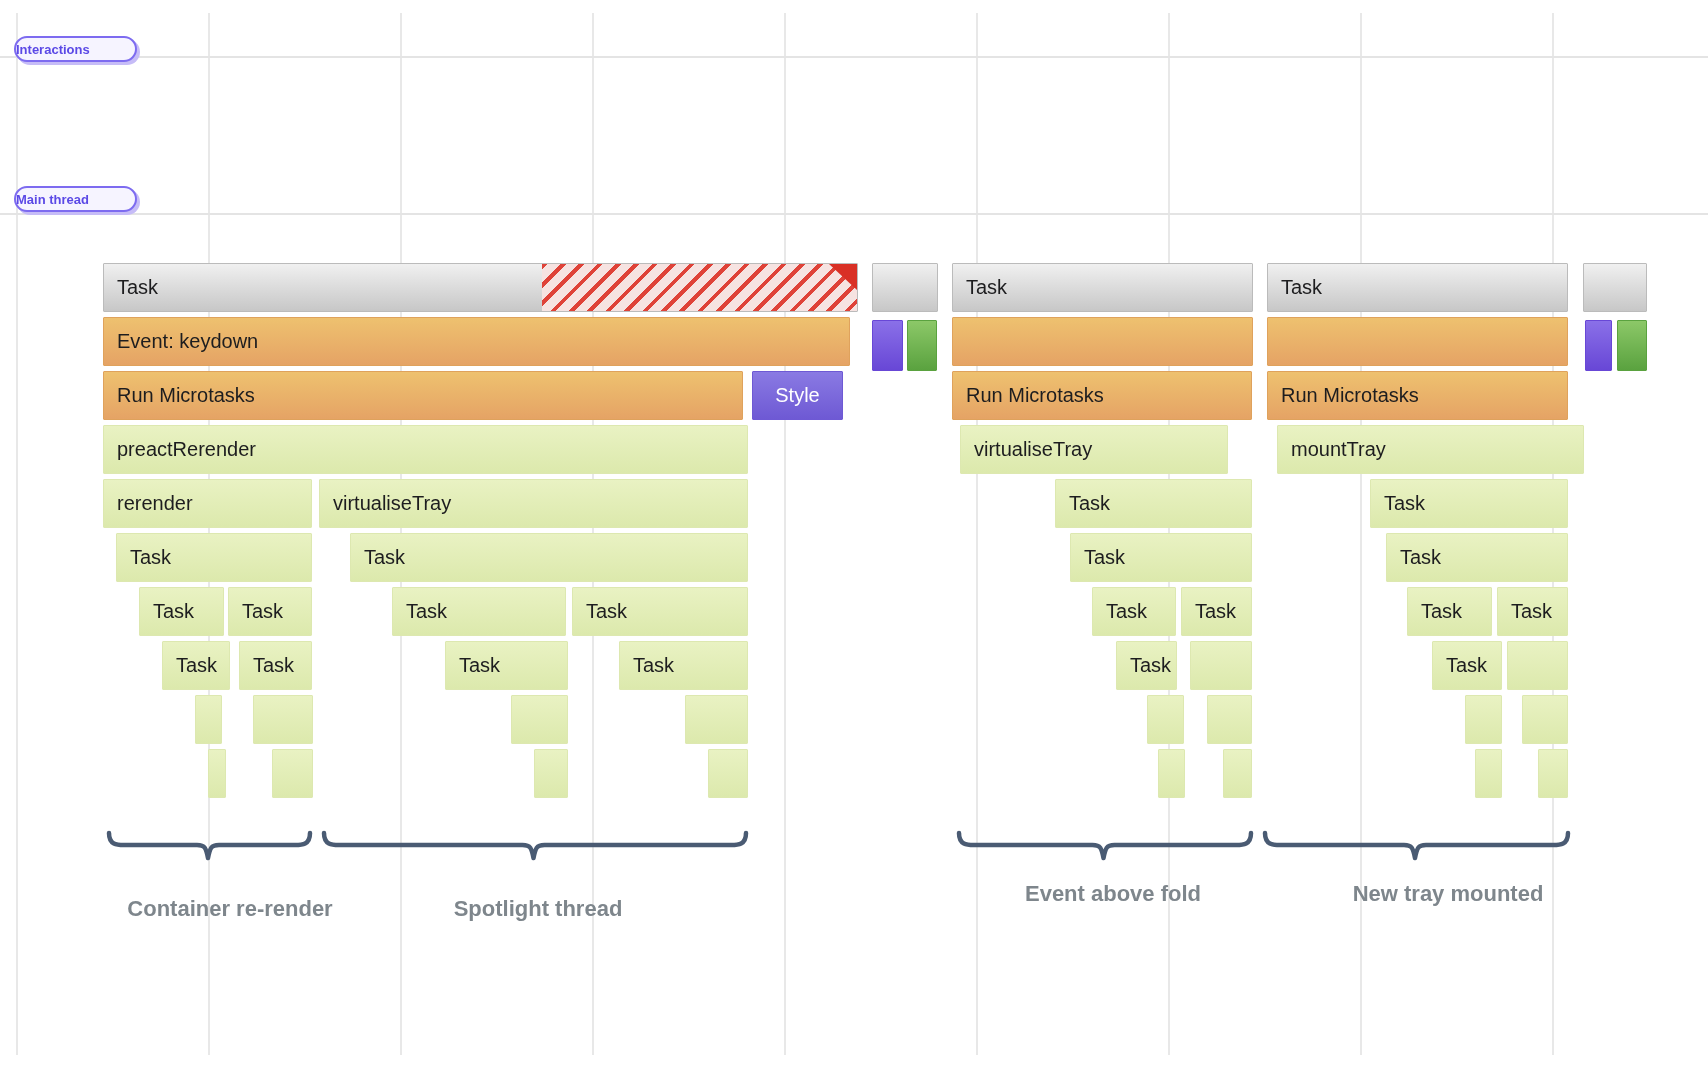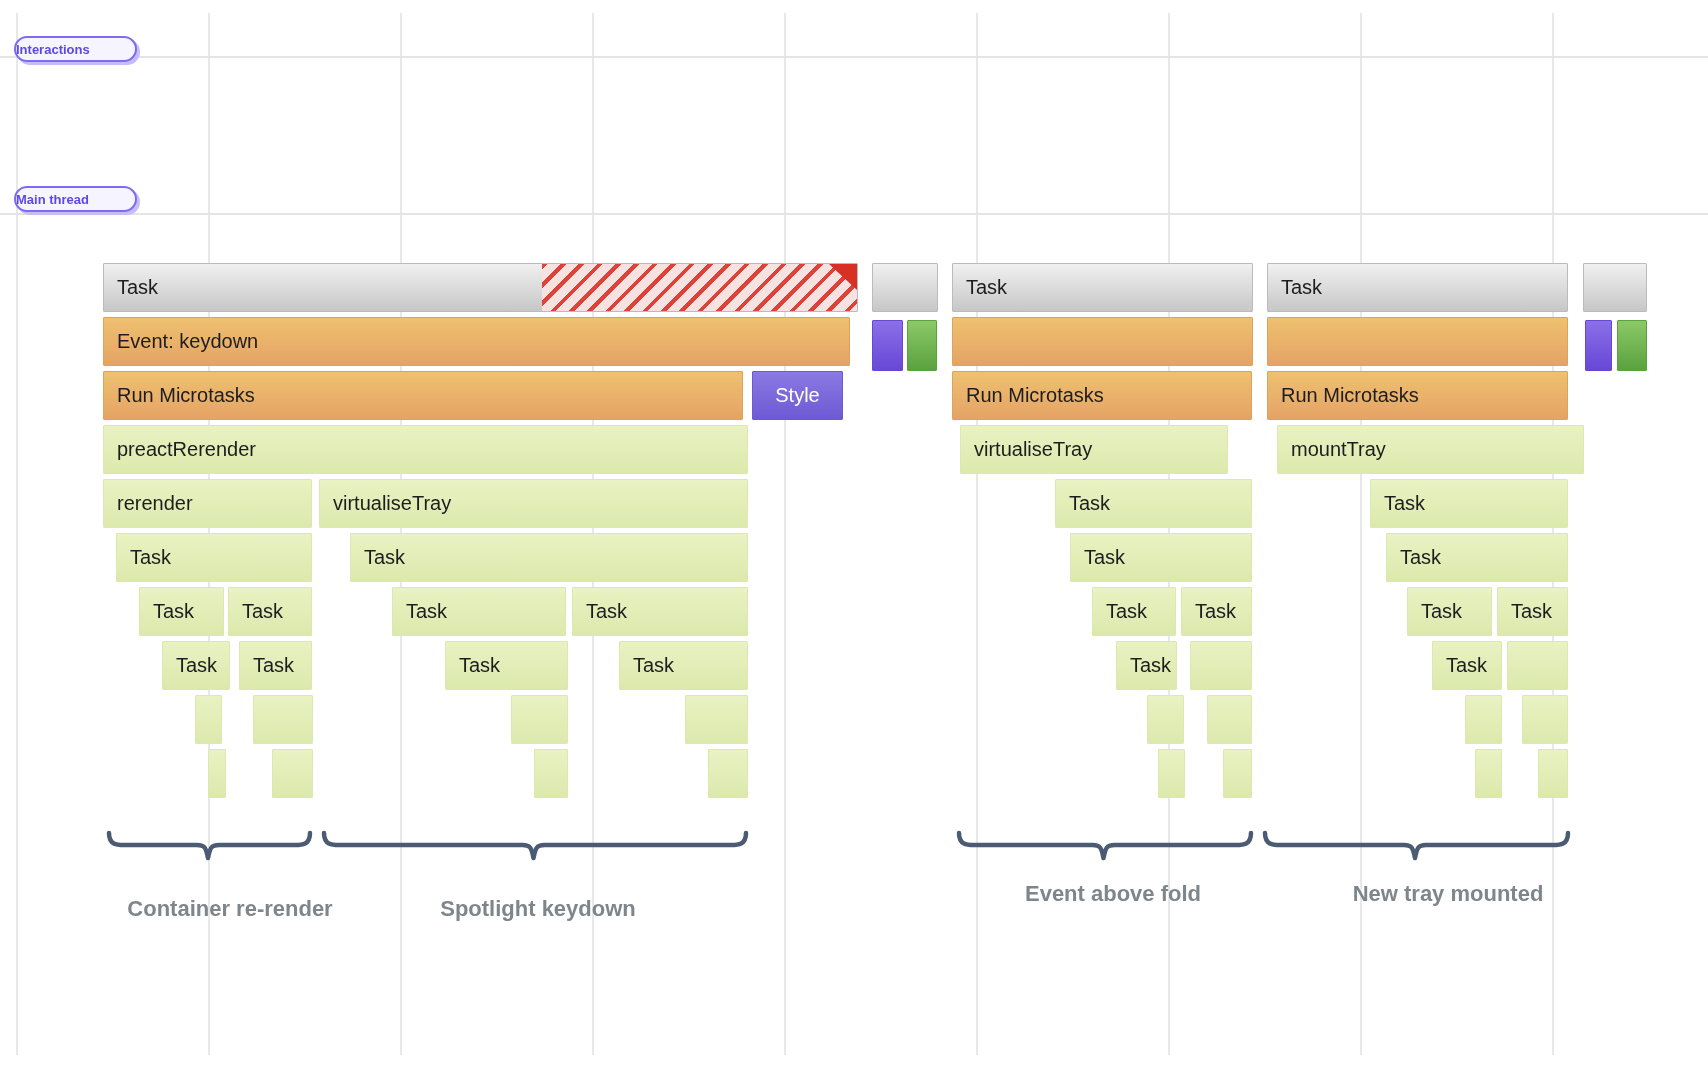--- a/index.html
+++ b/index.html
@@ -195,21 +195,21 @@
       <div class="bar mini-green" style="left: 1617px; top: 320px; width: 30px; height: 51px;"></div>
     </div>
   <div id="annolayer">
       <svg width="210" height="44" class="brace" style="left: 106px; top: 830px;">
         <path d="M3,3 C3,15 11,15 18,15 L91,15 C99,15 100,18 102,28 C104,18 105,15 113,15 L189,15 C196,15 204,15 204,3" fill="none" stroke="#4a5b73" stroke-width="4.5" stroke-linecap="round" stroke-linejoin="round"></path>
       </svg>
       <div class="anno" style="left: 230px; top: 896px;">Container re-render</div>
       <svg width="431" height="44" class="brace" style="left: 321px; top: 830px;">
         <path d="M3,3 C3,15 11,15 18,15 L201.5,15 C209.5,15 210.5,18 212.5,28 C214.5,18 215.5,15 223.5,15 L410,15 C417,15 425,15 425,3" fill="none" stroke="#4a5b73" stroke-width="4.5" stroke-linecap="round" stroke-linejoin="round"></path>
       </svg>
-      <div class="anno" style="left: 538px; top: 896px;">Spotlight keydown</div>
+      <div class="anno" style="left: 538px; top: 896px;">Spotlight thread</div>
       <svg width="301" height="44" class="brace" style="left: 956px; top: 830px;">
         <path d="M3,3 C3,15 11,15 18,15 L136.5,15 C144.5,15 145.5,18 147.5,28 C149.5,18 150.5,15 158.5,15 L280,15 C287,15 295,15 295,3" fill="none" stroke="#4a5b73" stroke-width="4.5" stroke-linecap="round" stroke-linejoin="round"></path>
       </svg>
       <div class="anno" style="left: 1113px; top: 881px;">Event above fold</div>
       <svg width="312" height="44" class="brace" style="left: 1262px; top: 830px;">
         <path d="M3,3 C3,15 11,15 18,15 L142,15 C150,15 151,18 153,28 C155,18 156,15 164,15 L291,15 C298,15 306,15 306,3" fill="none" stroke="#4a5b73" stroke-width="4.5" stroke-linecap="round" stroke-linejoin="round"></path>
       </svg>
       <div class="anno" style="left: 1448px; top: 881px;">New tray mounted</div>
     </div>
 </div>

